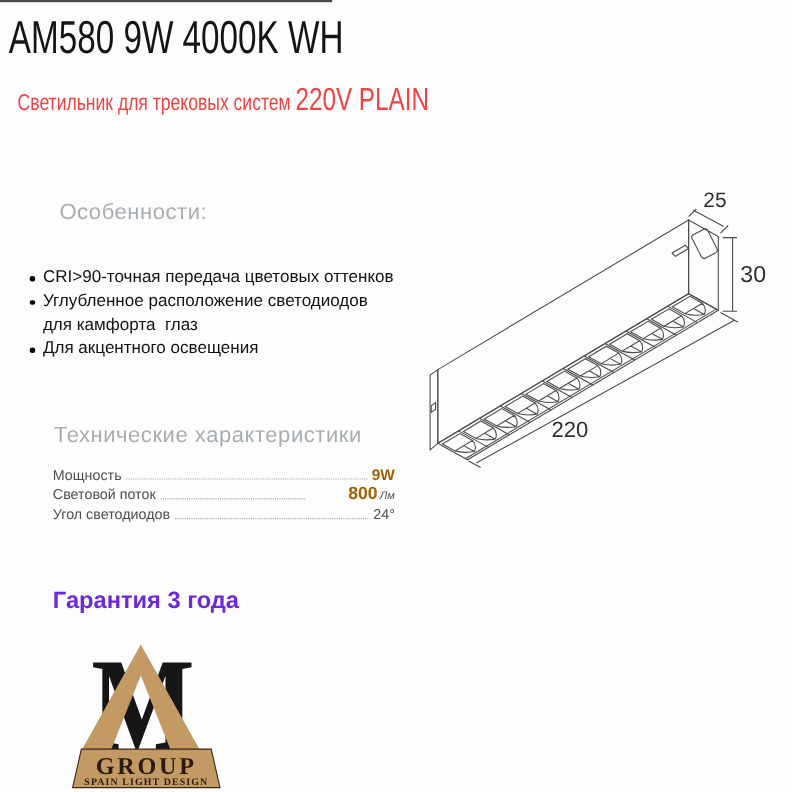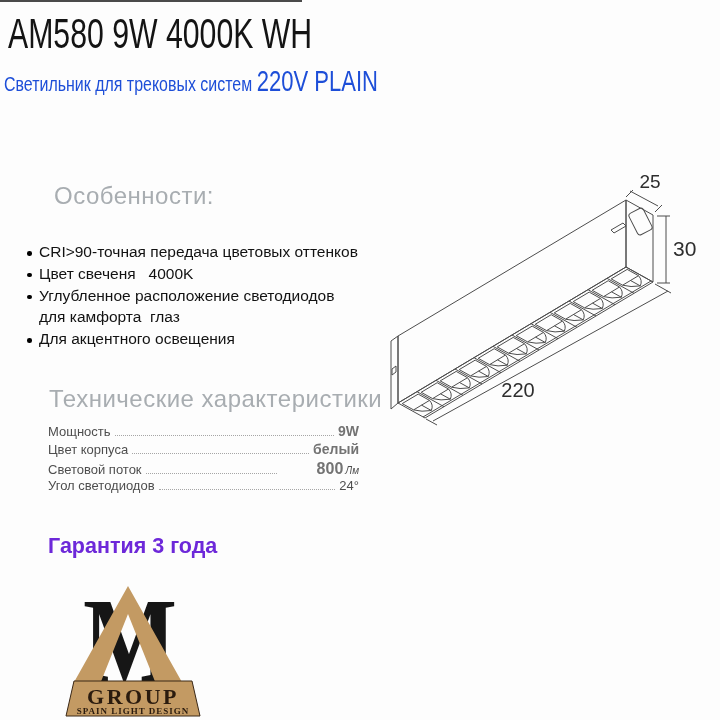--- a/index.html
+++ b/index.html
@@ -9,48 +9,48 @@
     font-family:"Liberation Sans", sans-serif;
     color:#1c1c1c;
   }
   .topline{position:absolute;left:0;top:0;width:302px;height:2px;background:#4a4a4a;}
   .title{
     position:absolute;left:8px;top:12px;font-size:42px;line-height:44px;
     color:#141414;white-space:nowrap;
   }
   .squeeze{display:inline-block;transform:scaleX(.72);transform-origin:0 50%;}
   .subtitle{
-    position:absolute;left:4px;top:70px;font-size:21px;line-height:23px;
-    color:#1d4ed8;white-space:nowrap;
+    position:absolute;left:16px;top:70px;font-size:21px;line-height:42px;
+    color:#ef4444;white-space:nowrap;
   }
   .subtitle .squeeze{transform:scaleX(.76);}
   .subtitle-big{font-size:29px;}
   .section-heading{
-    position:absolute;font-size:24px;color:#a8adb1;letter-spacing:.5px;white-space:nowrap;
+    position:absolute;font-size:20px;color:#a8adb1;letter-spacing:.5px;white-space:nowrap;
   }
   .features-heading{left:54px;top:182px;}
   .specs-heading{left:49px;top:385px;}
   .features-list{
     position:absolute;left:10px;top:226px;width:360px;margin:15px;padding:0;list-style:none;
     font-size:15.5px;line-height:21.8px;color:#121212;
   }
   .features-list li{position:relative;padding-left:14px;white-space:pre-wrap;}
   .features-list li::before{
     content:"";position:absolute;left:2px;top:10px;width:4.5px;height:4.5px;
     border-radius:50%;background:#000;
   }
   .drawing{position:absolute;left:380px;top:150px;}
   .drawing path,.drawing line,.drawing rect{fill:none;stroke:#4d4d4d;stroke-width:1;}
   .drawing text{fill:#2e2e2e;stroke:none;font-family:"Liberation Sans",sans-serif;}
   .spec-table{position:absolute;left:48px;top:423px;width:311px;}
   .spec-row{display:flex;align-items:baseline;height:18.4px;font-size:13px;color:#4e4e4e;}
   .spec-label{white-space:nowrap;}
   .spec-dots{flex:1;border-bottom:1.6px dotted #a6a6a6;margin:0 4px 3px 4px;min-width:20px;}
   .spec-value{white-space:nowrap;}
-  .spec-value.strong{color:#737373;font-weight:bold;font-size:14px;}
+  .spec-value.strong{color:#a16207;font-weight:bold;font-size:14px;}
   .spec-value.big{font-size:16px;margin-left:36px;}
   .spec-suffix{font-size:10px;color:#4e4e4e;margin-left:2px;font-style:italic;}
   .warranty{
     position:absolute;left:48px;top:534px;font-size:21.5px;font-weight:bold;color:#6d28d9;
     white-space:nowrap;
   }
   .logo{position:absolute;left:50px;top:572px;}
 </style>
 </head>
 <body>
@@ -62,21 +62,20 @@
 </div>
 
 <div class="subtitle">
   <span class="squeeze"><span>Светильник для трековых систем </span><span class="subtitle-big">220V PLAIN</span></span>
 </div>
 
 <div class="section-heading features-heading">Особенности:</div>
 
 <ul class="features-list">
   <li>CRI&gt;90-точная передача цветовых оттенков</li>
-  <li>Цвет свеченя   4000K</li>
   <li>Углубленное расположение светодиодов
 для камфорта  глаз</li>
   <li>Для акцентного освещения</li>
 </ul>
 
 <svg class="drawing" width="330" height="280" viewBox="380 150 330 280">
 
   <path d="M398,336 L626,200 L626,267 L398,403 Z"></path>
 
   <path d="M626,200 L653,215 L653,282 L626,267 Z"></path>
@@ -106,25 +105,20 @@
 
 <div class="section-heading specs-heading">Технические характеристики</div>
 
 <div class="spec-table">
   <div class="spec-row">
     <span class="spec-label">Мощность</span>
     <span class="spec-dots"></span>
     <span class="spec-value strong">9W</span>
   </div>
   <div class="spec-row">
-    <span class="spec-label">Цвет корпуса</span>
-    <span class="spec-dots"></span>
-    <span class="spec-value strong">белый</span>
-  </div>
-  <div class="spec-row">
     <span class="spec-label">Световой поток</span>
     <span class="spec-dots"></span>
     <span class="spec-value strong big">800</span>
     <span class="spec-suffix"> Лм</span>
   </div>
   <div class="spec-row">
     <span class="spec-label">Угол светодиодов</span>
     <span class="spec-dots"></span>
     <span class="spec-value">24°</span>
   </div>

